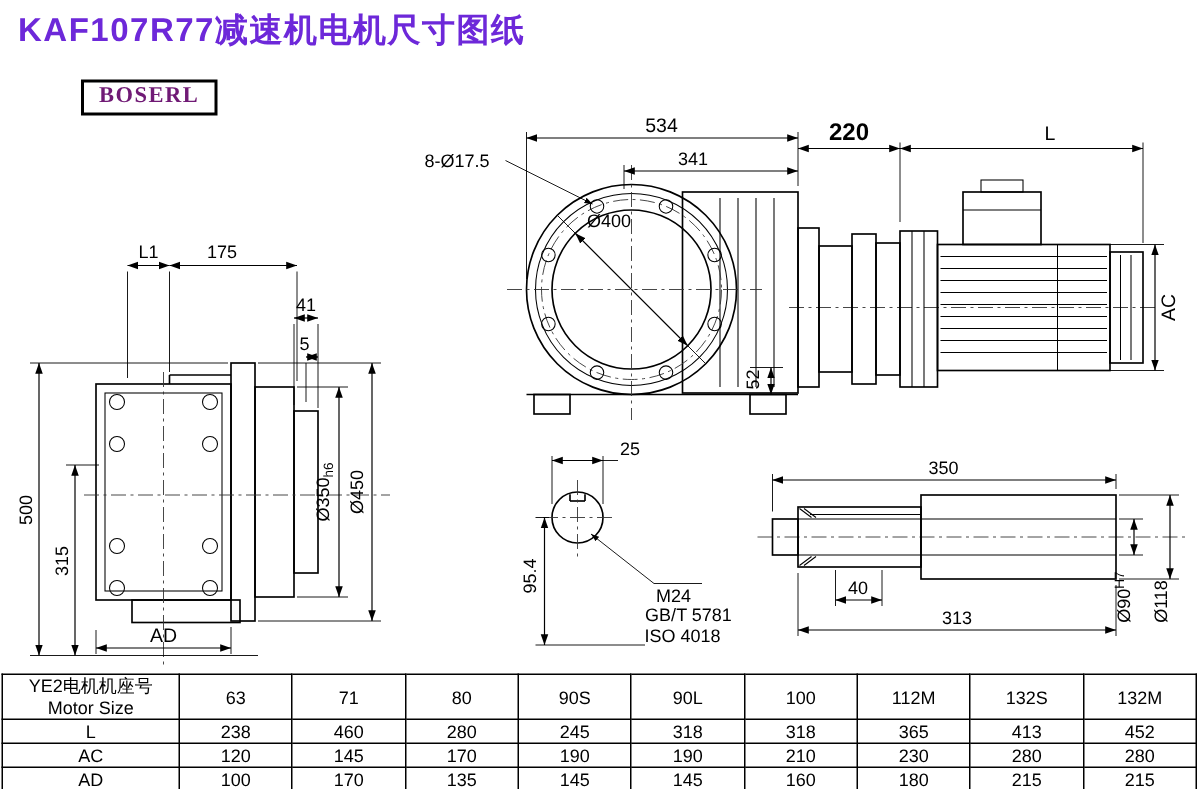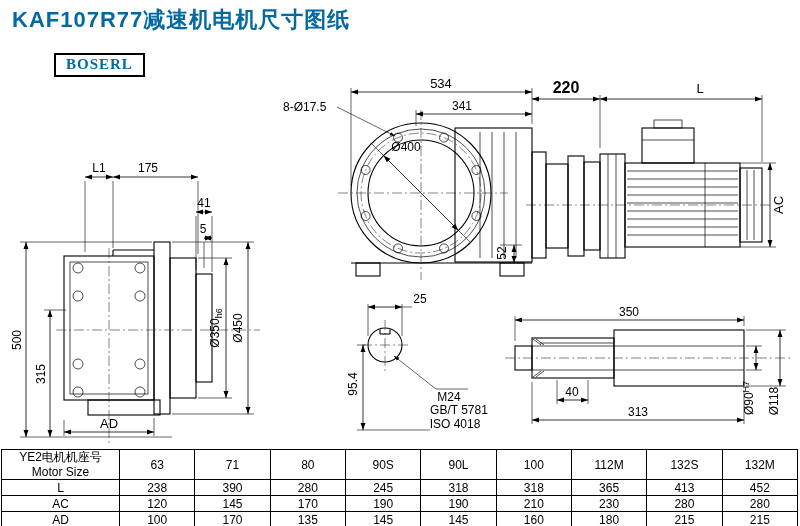--- a/index.html
+++ b/index.html
@@ -1,20 +1,20 @@
 <!DOCTYPE html>
 <html><head>
 <meta charset="utf-8">
 <style>
   *{margin:0;padding:0;box-sizing:border-box}
   html,body{width:800px;height:526px;background:#fff;overflow:hidden;position:relative;
     font-family:"Liberation Sans",sans-serif;color:#000}
-  .title{position:absolute;left:12px;top:5px;font-size:22px;font-weight:bold;color:#0369a1;letter-spacing:1px;white-space:nowrap}
+  .title{position:absolute;left:12px;top:5px;font-size:22px;font-weight:bold;color:#6d28d9;letter-spacing:1px;white-space:nowrap}
   .logo{position:absolute;left:54px;top:53px;border:2px solid #000;padding:1px 10px 2px 10px;
-    font-family:"Liberation Serif",serif;font-weight:bold;font-size:15px;color:#0369a1;letter-spacing:1px;background:#fff}
+    font-family:"Liberation Serif",serif;font-weight:bold;font-size:15px;color:#701a75;letter-spacing:1px;background:#fff}
   svg.draw{position:absolute;left:0;top:0}
   svg .ln{stroke:#000;stroke-width:1.1;fill:none}
   svg .tn{stroke:#000;stroke-width:0.7;fill:none}
   svg .ext{stroke:#000;stroke-width:0.6;fill:none}
   svg .dim{stroke:#000;stroke-width:0.8;fill:none}
   svg .cl{stroke:#333;stroke-width:0.6;fill:none;stroke-dasharray:10 3 2 3}
   svg text{fill:#000;stroke:none;font-family:"Liberation Sans",sans-serif;font-size:12px}
   svg text.big{font-size:16px;font-weight:bold}
   svg text.md{font-size:13px}
   .spec-table{position:absolute;left:1px;top:449px;width:797px;border-collapse:collapse;table-layout:fixed;
@@ -288,21 +288,21 @@
     <td>90S</td>
     <td>90L</td>
     <td>100</td>
     <td>112M</td>
     <td>132S</td>
     <td>132M</td>
   </tr>
   <tr>
     <td>L</td>
     <td>238</td>
-    <td>390</td>
+    <td>460</td>
     <td>280</td>
     <td>245</td>
     <td>318</td>
     <td>318</td>
     <td>365</td>
     <td>413</td>
     <td>452</td>
   </tr>
   <tr>
     <td>AC</td>

